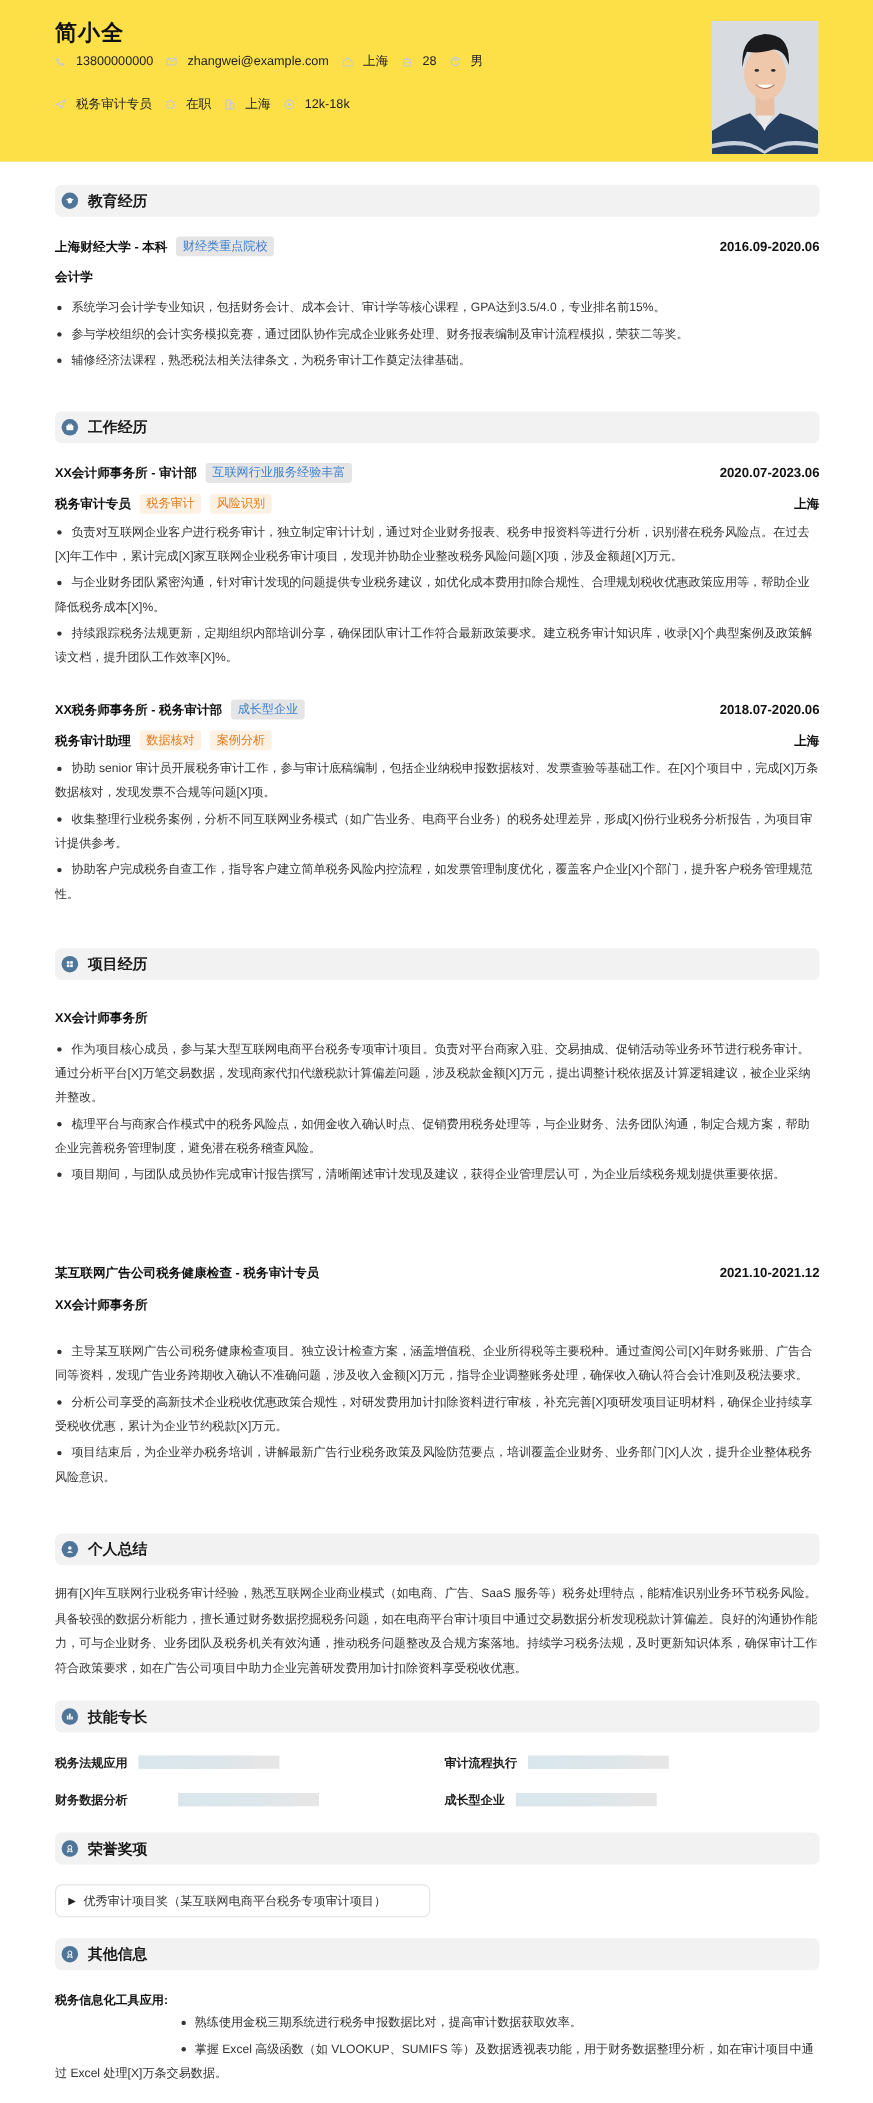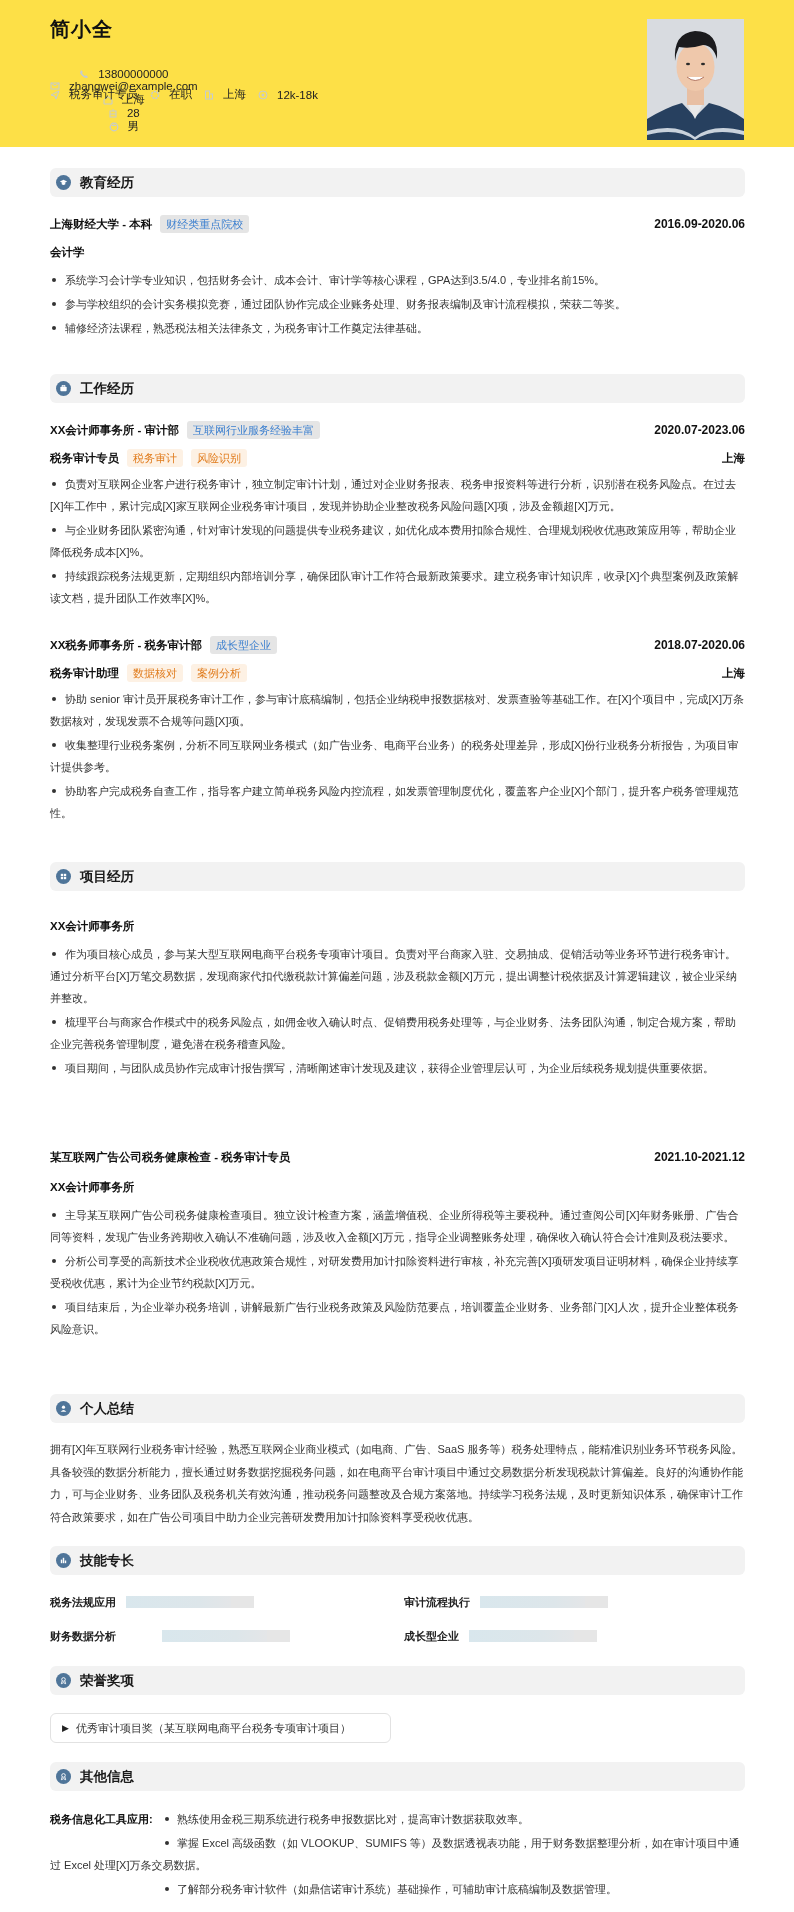--- a/index.html
+++ b/index.html
@@ -2,21 +2,21 @@
 <html><head>
 <meta charset="utf-8">
 <style>
   * { box-sizing: border-box; margin: 0; padding: 0; }
   html, body { width: 794px; background: #ffffff; }
   body { font-family: "Liberation Sans", "DejaVu Sans", sans-serif; color: #1f1f1f; font-size: 11px; position: relative; height: 1912px; overflow: hidden; }
 
   .header { position: absolute; left: 0; top: 0; width: 794px; height: 147px; background: #fde047; }
   .name { position: absolute; left: 50px; top: 16px; font-size: 20px; font-weight: bold; color: #111; letter-spacing: 1px; }
   .info-row { position: absolute; left: 50px; display: flex; align-items: center; font-size: 11.5px; color: #222; white-space: nowrap; }
-  .info-row.r1 { top: 68px; flex-direction: column; }
+  .info-row.r1 { top: 48px; }
   .info-row.r2 { top: 87px; }
   .info-item { display: flex; align-items: center; margin-right: 12px; }
   .info-icon { width: 10px; height: 10px; margin-right: 9px; display: inline-flex; align-items: center; justify-content: center; color: #b8bec4; }
   .info-icon svg { width: 10px; height: 10px; }
   .photo { position: absolute; left: 647px; top: 19px; width: 97px; height: 121px; background: #d7dade; overflow: hidden; }
 
   .sec-head { position: absolute; left: 50px; width: 695px; height: 29px; background: #f2f2f2; border-radius: 6px; display: flex; align-items: center; padding-left: 6px; }
   .sec-icon { width: 15px; height: 15px; border-radius: 50%; background: #4f7599; margin-right: 9px; display: flex; align-items: center; justify-content: center; }
   .sec-icon svg { width: 9px; height: 9px; }
   .sec-title { font-size: 13.5px; font-weight: bold; color: #1a1a1a; }
@@ -42,21 +42,21 @@
   .skill-bar { width: 128px; height: 12px; background: #e6e6e6; position: relative; }
   .skill-fill { position: absolute; left: 0; top: 0; height: 12px; background: linear-gradient(90deg, #d9e7ed, #dde6ea 70%, #e4e6e8); }
 
   .award { position: absolute; left: 50px; top: 1713px; width: 341px; height: 30px; border: 1px solid #e2e2e2; border-radius: 6px; display: flex; align-items: center; padding-left: 11px; font-size: 11px; color: #333; }
   .award-arrow { margin-right: 7px; font-size: 9px; color: #222; }
 
   .other { position: absolute; left: 50px; top: 1808px; width: 695px; }
   .other-label { position: absolute; left: 0; top: 0; font-weight: bold; font-size: 11px; line-height: 22px; color: #111; white-space: nowrap; }
   .other ul { position: absolute; left: 0; top: 0; width: 695px; list-style: none; }
   .other li { position: relative; font-size: 11px; line-height: 22px; color: #333; padding-left: 127px; margin-bottom: 2px; }
-  .other li.first { padding-left: 127px; }
+  .other li.first { padding-left: 127px; margin-top: 20px; }
   .other li.wrap2 { padding-left: 0; text-indent: 127px; }
   .other li::before { content: ""; position: absolute; left: 115px; top: 9px; width: 4px; height: 4px; border-radius: 50%; background: #333; }
 </style>
 </head>
 <body>
 
 <div class="header">
   <div class="name">简小全</div>
 
   <div class="info-row r1">
@@ -260,21 +260,21 @@
     <li class="wrap">项目期间，与团队成员协作完成审计报告撰写，清晰阐述审计发现及建议，获得企业管理层认可，为企业后续税务规划提供重要依据。</li>
   </ul>
 </div>
 
 <div class="block" style="top:1146px;">
   <div class="row">
     <span class="bold">某互联网广告公司税务健康检查 - 税务审计专员</span>
     <span class="date">2021.10-2021.12</span>
   </div>
   <div class="sub" style="margin-top:8px;">XX会计师事务所</div>
-  <ul class="bullets" style="margin-top:6px;">
+  <ul class="bullets" style="margin-top:20px;">
     <li class="wrap">主导某互联网广告公司税务健康检查项目。独立设计检查方案，涵盖增值税、企业所得税等主要税种。通过查阅公司[X]年财务账册、广告合同等资料，发现广告业务跨期收入确认不准确问题，涉及收入金额[X]万元，指导企业调整账务处理，确保收入确认符合会计准则及税法要求。</li>
     <li class="wrap">分析公司享受的高新技术企业税收优惠政策合规性，对研发费用加计扣除资料进行审核，补充完善[X]项研发项目证明材料，确保企业持续享受税收优惠，累计为企业节约税款[X]万元。</li>
     <li class="wrap">项目结束后，为企业举办税务培训，讲解最新广告行业税务政策及风险防范要点，培训覆盖企业财务、业务部门[X]人次，提升企业整体税务风险意识。</li>
   </ul>
 </div>
 
 <div class="sec-head" style="top:1394px;">
   <span class="sec-icon">
       <svg viewBox="0 0 10 10">
         <circle cx="5" cy="3.6" r="1.8" fill="#fff"></circle>

